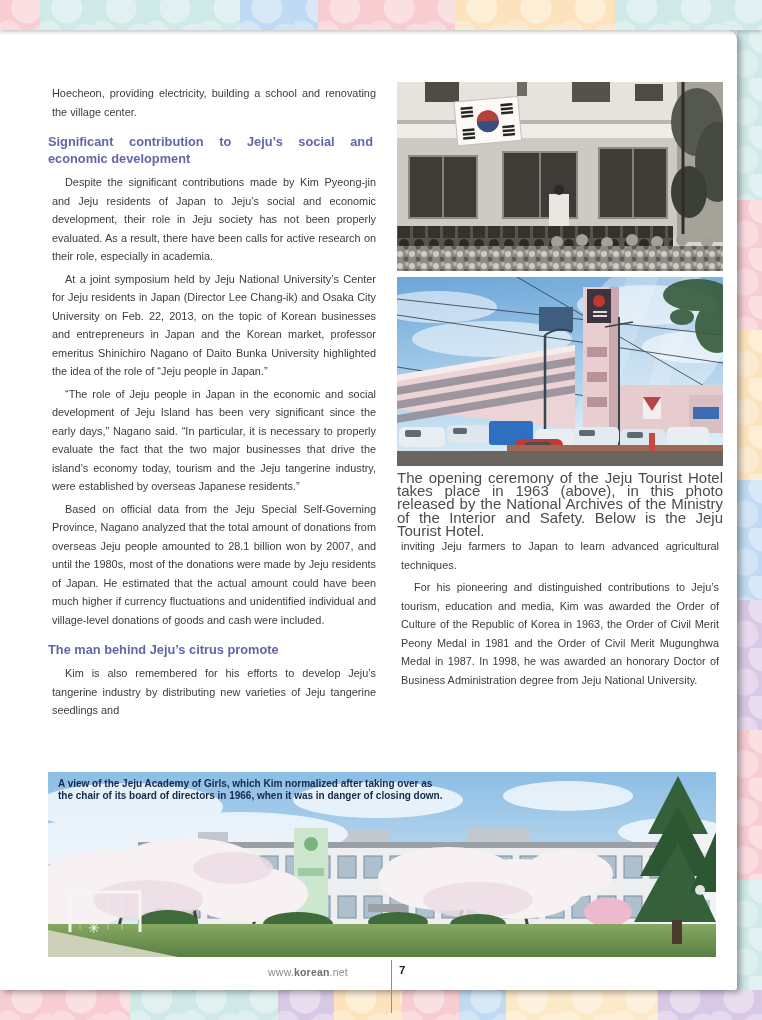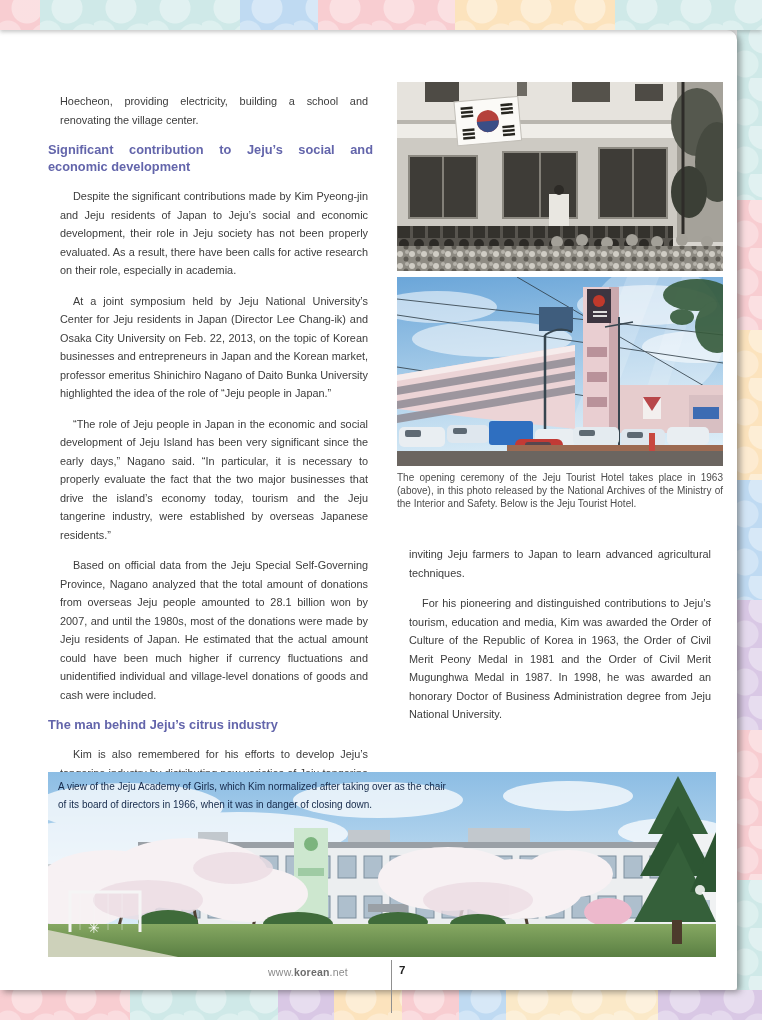--- a/index.html
+++ b/index.html
@@ -34,44 +34,44 @@
   .page {
     position:absolute; top:30px; left:0; width:737px; height:960px;
     background:#ffffff; z-index:1;
     border-radius:0 10px 3px 0;
     box-shadow:3px 2px 6px rgba(60,60,60,.5);
   }
 
   
   .body-text {
     font-size:10.9px; line-height:18.5px; color:#3c3c3c;
-    text-align:justify; margin:12px;
+    text-align:justify; margin:4px;
   }
   .indent { text-indent:13px; }
   .sec-heading {
     font-size:12.8px; line-height:17px; font-weight:bold; color:#6365ab;
     text-align:justify; margin:12px 7px 6px 0;
   }
   .left-col  { position:absolute; left:48px;  top:50px;  width:332px; }
   .right-txt { position:absolute; left:397px; top:503px; width:326px; }
 
   .photo-caption {
     position:absolute; left:397px; top:441px; width:326px;
-    font-size:10px; line-height:13.2px; color:#4c4c4c; text-align:justify;
+    font-size:15px; line-height:13.2px; color:#4c4c4c; text-align:justify;
   }
 
   
   .photo { position:absolute; overflow:hidden; }
   .photo svg { display:block; width:100%; height:100%; }
   .photo-ceremony { left:397px; top:52px;  width:326px; height:189px; }
   .photo-hotel    { left:397px; top:247px; width:326px; height:189px; }
   .photo-school   { left:48px;  top:742px; width:668px; height:185px; }
   .bottom-caption {
     position:absolute; left:10px; top:6px; width:390px;
-    font-size:10px; line-height:18px; color:#15294a; font-weight:normal;
+    font-size:10px; line-height:12px; color:#15294a; font-weight:bold;
   }
   .flare { position:absolute; color:#ffffff; font-size:14px; opacity:.9; }
 
   
   .footer-url {
     position:absolute; top:936px; left:238px; width:140px; text-align:center;
     font-size:10.5px; color:#8a8a8a; letter-spacing:.2px;
   }
   .footer-url b { color:#6d6d6d; }
   .footer-page {
@@ -132,21 +132,21 @@
 
 <div class="page">
 
   <div class="left-col">
     <p class="body-text">Hoecheon, providing electricity, building a school and renovating the village center.</p>
     <h3 class="sec-heading">Significant contribution to Jeju’s social and economic development</h3>
     <p class="body-text indent">Despite the significant contributions made by Kim Pyeong-jin and Jeju residents of Japan to Jeju’s social and economic development, their role in Jeju society has not been properly evaluated. As a result, there have been calls for active research on their role, especially in academia.</p>
     <p class="body-text indent">At a joint symposium held by Jeju National University’s Center for Jeju residents in Japan (Director Lee Chang-ik) and Osaka City University on Feb. 22, 2013, on the topic of Korean businesses and entrepreneurs in Japan and the Korean market, professor emeritus Shinichiro Nagano of Daito Bunka University highlighted the idea of the role of “Jeju people in Japan.”</p>
     <p class="body-text indent">“The role of Jeju people in Japan in the economic and social development of Jeju Island has been very significant since the early days,” Nagano said. “In particular, it is necessary to properly evaluate the fact that the two major businesses that drive the island’s economy today, tourism and the Jeju tangerine industry, were established by overseas Japanese residents.”</p>
     <p class="body-text indent">Based on official data from the Jeju Special Self-Governing Province, Nagano analyzed that the total amount of donations from overseas Jeju people amounted to 28.1 billion won by 2007, and until the 1980s, most of the donations were made by Jeju residents of Japan. He estimated that the actual amount could have been much higher if currency fluctuations and unidentified individual and village-level donations of goods and cash were included.</p>
-    <h3 class="sec-heading">The man behind Jeju’s citrus industry</h3>
+    <h3 class="sec-heading">The man behind Jeju’s citrus promote</h3>
     <p class="body-text indent">Kim is also remembered for his efforts to develop Jeju’s tangerine industry by distributing new varieties of Jeju tangerine seedlings and</p>
   </div>
 
   <div class="photo photo-ceremony">
     <svg viewBox="0 0 326 189" preserveAspectRatio="none">
       <defs>
         <pattern id="ppl" width="15" height="26" patternUnits="userSpaceOnUse">
           <rect width="15" height="26" fill="#57544e"></rect>
           <circle cx="7" cy="6" r="5" fill="#2c2a26"></circle>
           <rect x="1" y="10" width="12" height="16" fill="#34322d"></rect>

